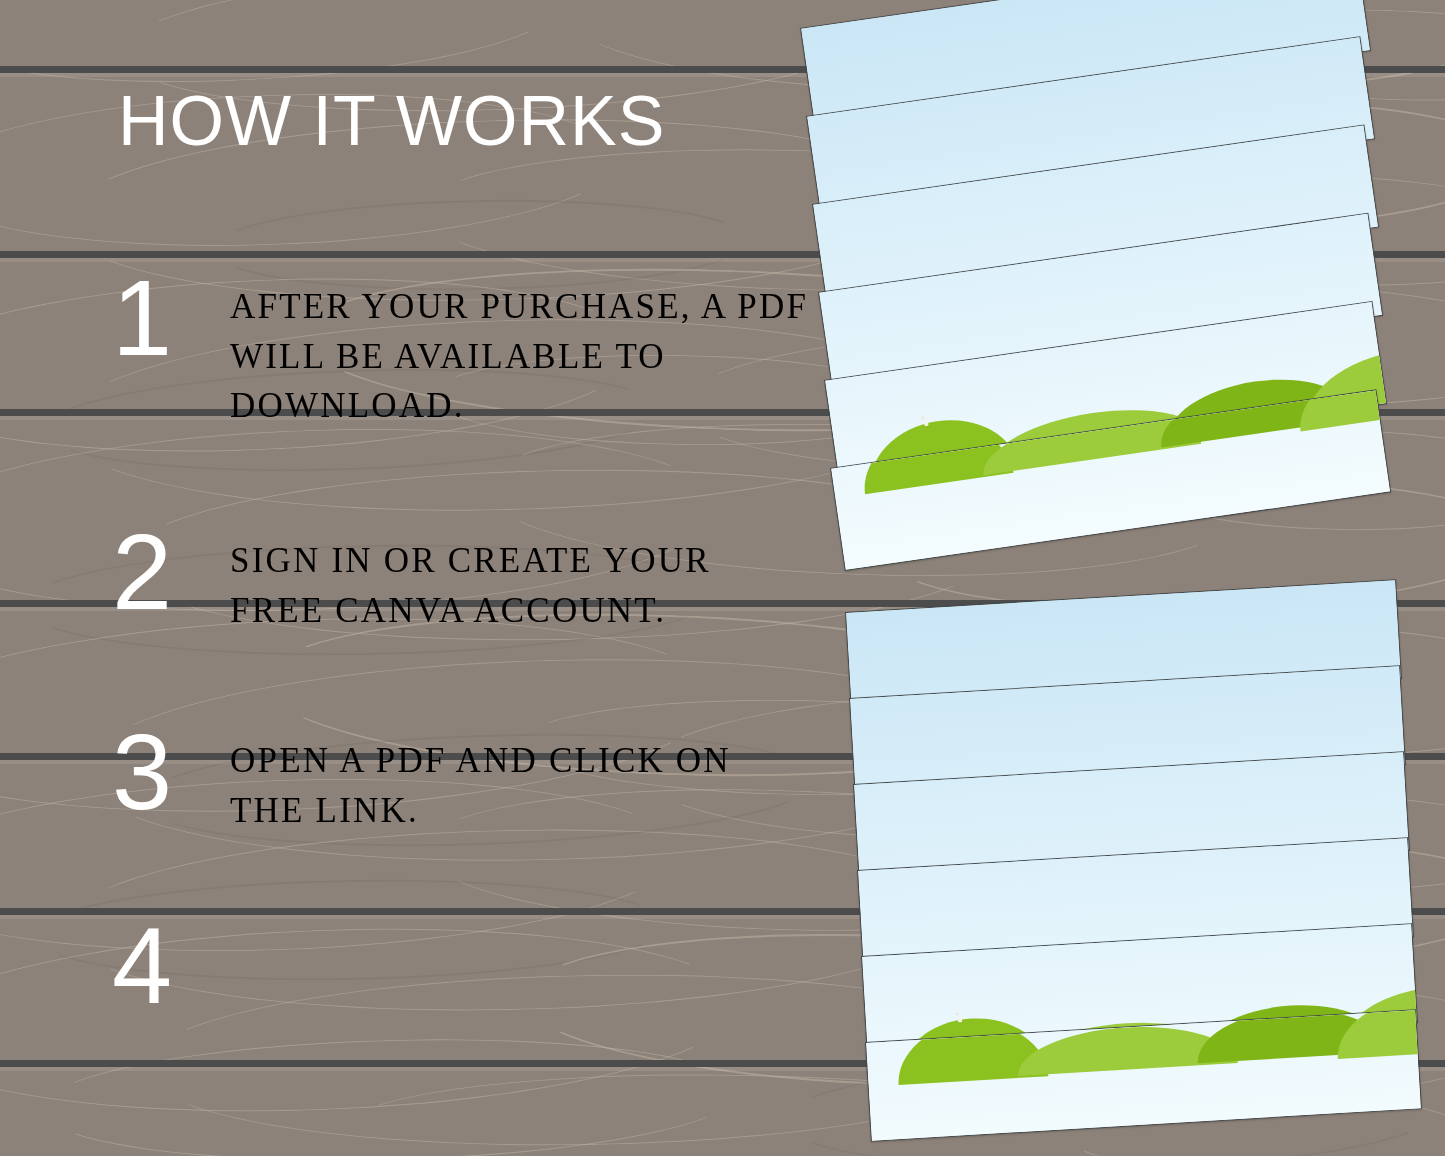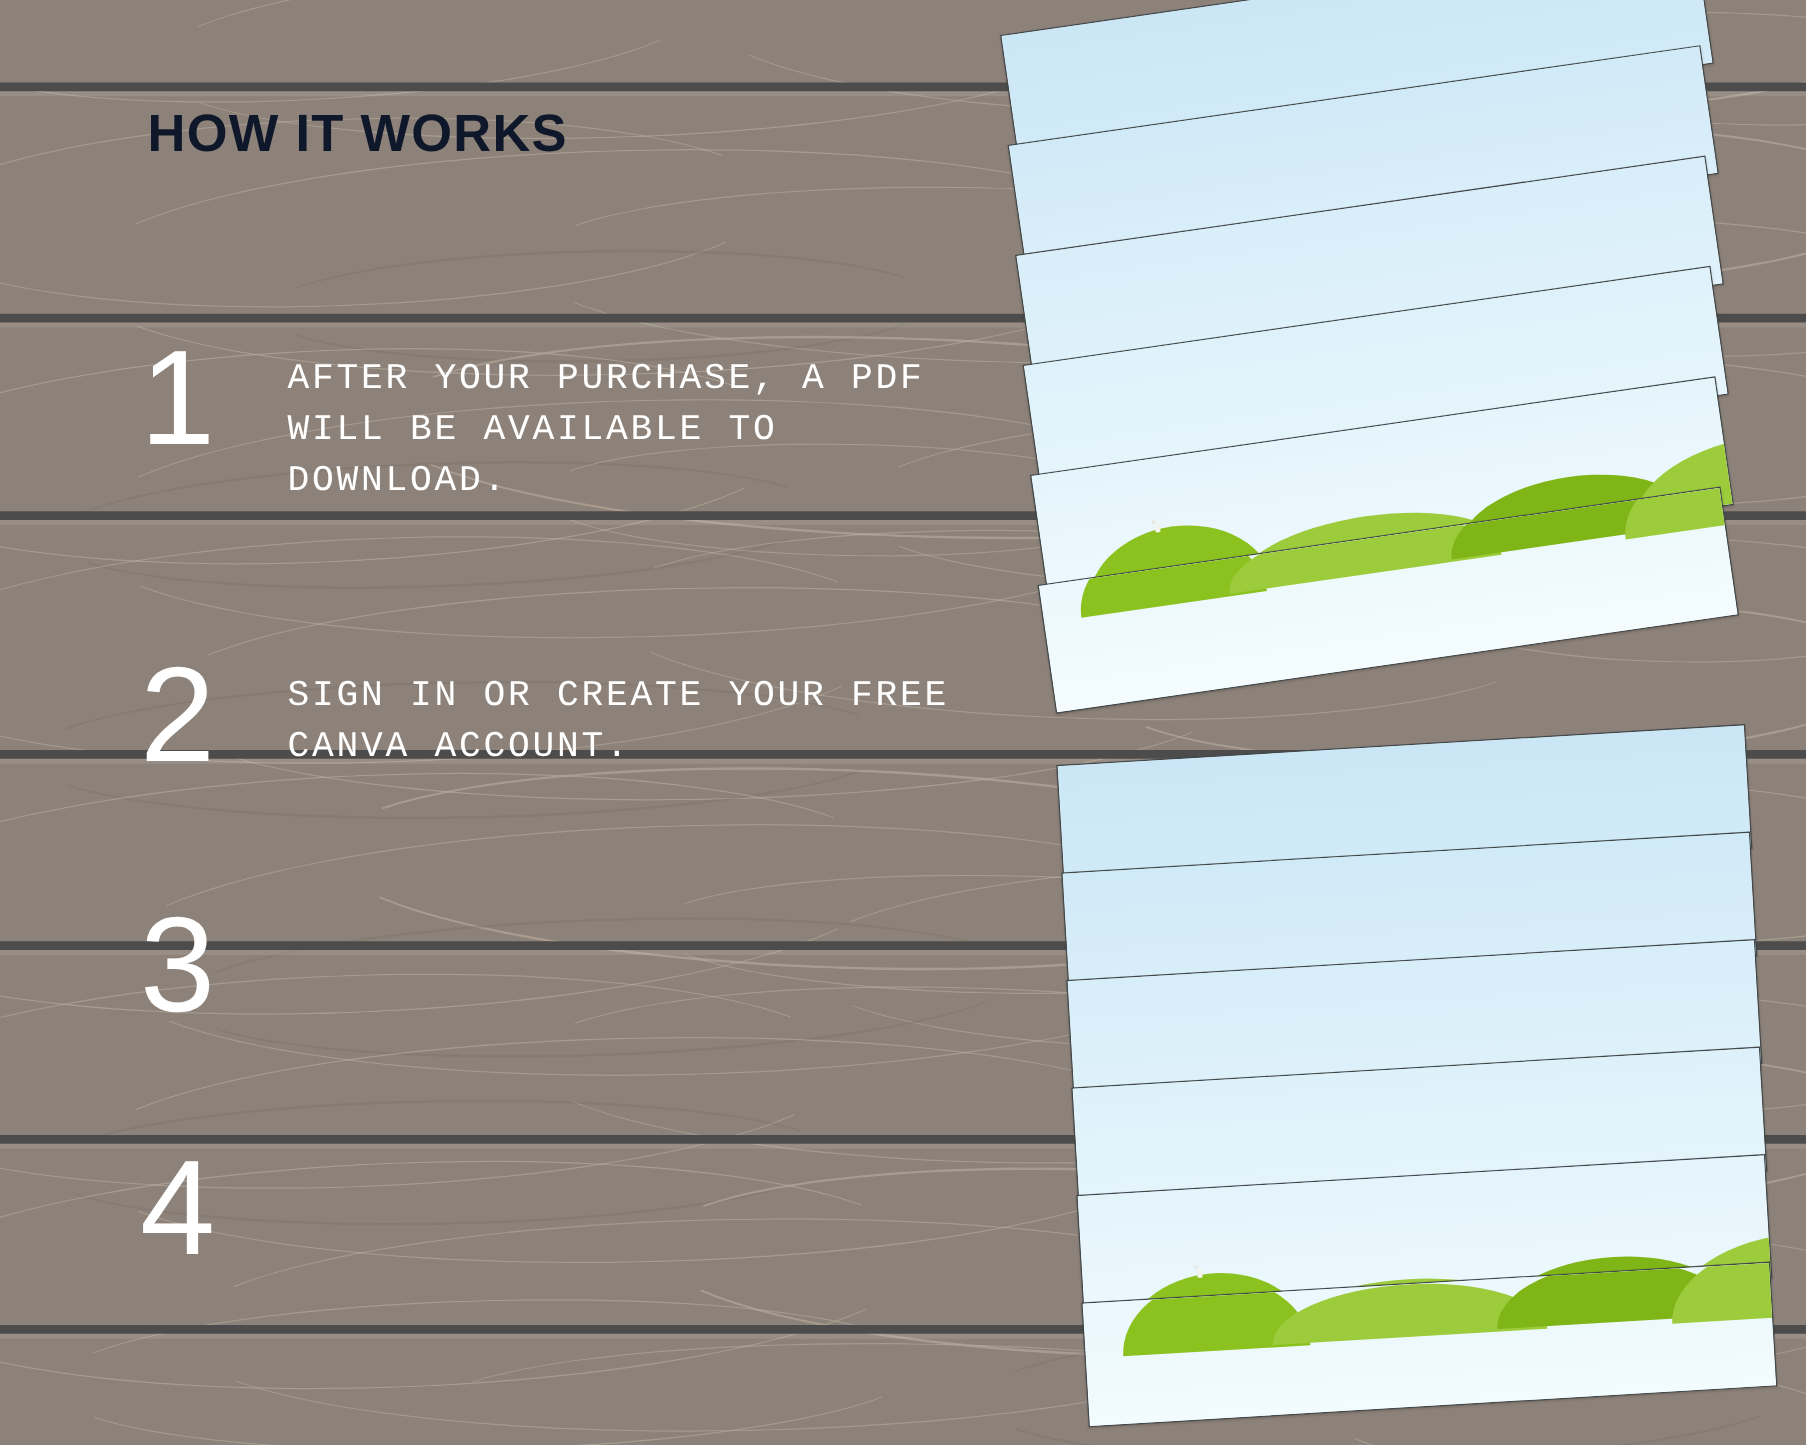--- a/index.html
+++ b/index.html
@@ -49,24 +49,24 @@
   .grain.bold  { border-width: 2.4px; border-color: rgba(186,173,160,0.60);
                  border-left-color: transparent; border-right-color: transparent; }
   .grain.dark  { border-width: 2.0px; border-color: rgba(120,108,98,0.30);
                  border-left-color: transparent; border-right-color: transparent; }
 
   
   .title {
     position: absolute;
     left: 118px;
     top: 86px;
-    color: #0f172a;
+    color: #ffffff;
     font-family: "Liberation Sans", sans-serif;
-    font-weight: 700;
-    font-size: 42px;
+    font-weight: 400;
+    font-size: 70px;
     letter-spacing: 1px;
     line-height: 1;
     white-space: nowrap;
   }
 
   .step {
     position: absolute;
     display: flex;
     align-items: flex-start;
     left: 112px;
@@ -76,24 +76,24 @@
     color: #ffffff;
     font-family: "Liberation Sans", sans-serif;
     font-weight: 300;
     font-size: 108px;
     line-height: 0.92;
     width: 118px;
     flex: 0 0 118px;
     text-align: left;
   }
   .step-text {
-    color: #ffffff;
-    font-family: Liberation Mono, monospace;
+    color: #000000;
+    font-family: Liberation Serif, serif;
     font-weight: 400;
-    font-size: 29px;
+    font-size: 35px;
     line-height: 1.42;
     letter-spacing: 2.2px;
     padding-top: 14px;
     text-transform: uppercase;
   }
 
   
   .stack {
     position: absolute;
   }
@@ -200,20 +200,21 @@
     <div class="step-text">AFTER YOUR PURCHASE, A PDF WILL BE AVAILABLE TO DOWNLOAD.</div>
   </div>
 
   <div class="step" style="top:522px;">
     <div class="step-num">2</div>
     <div class="step-text">SIGN IN OR CREATE YOUR FREE CANVA ACCOUNT.</div>
   </div>
 
   <div class="step" style="top:722px;">
     <div class="step-num">3</div>
+    <div class="step-text">OPEN A PDF AND CLICK ON THE LINK.</div>
   </div>
 
   <div class="step" style="top:916px;">
     <div class="step-num">4</div>
   </div>
 
   <div class="stack" id="stack-upper" style="left:800px; top:28px; width:600px; height:540px;">
       <div class="strip" style="left: 0px; top: 0px; width: 562px; height: 104px; transform: rotate(-8.2deg); transform-origin: 0px 0px;">
         <div class="scene" style="top: -34px;"></div>
       </div>

